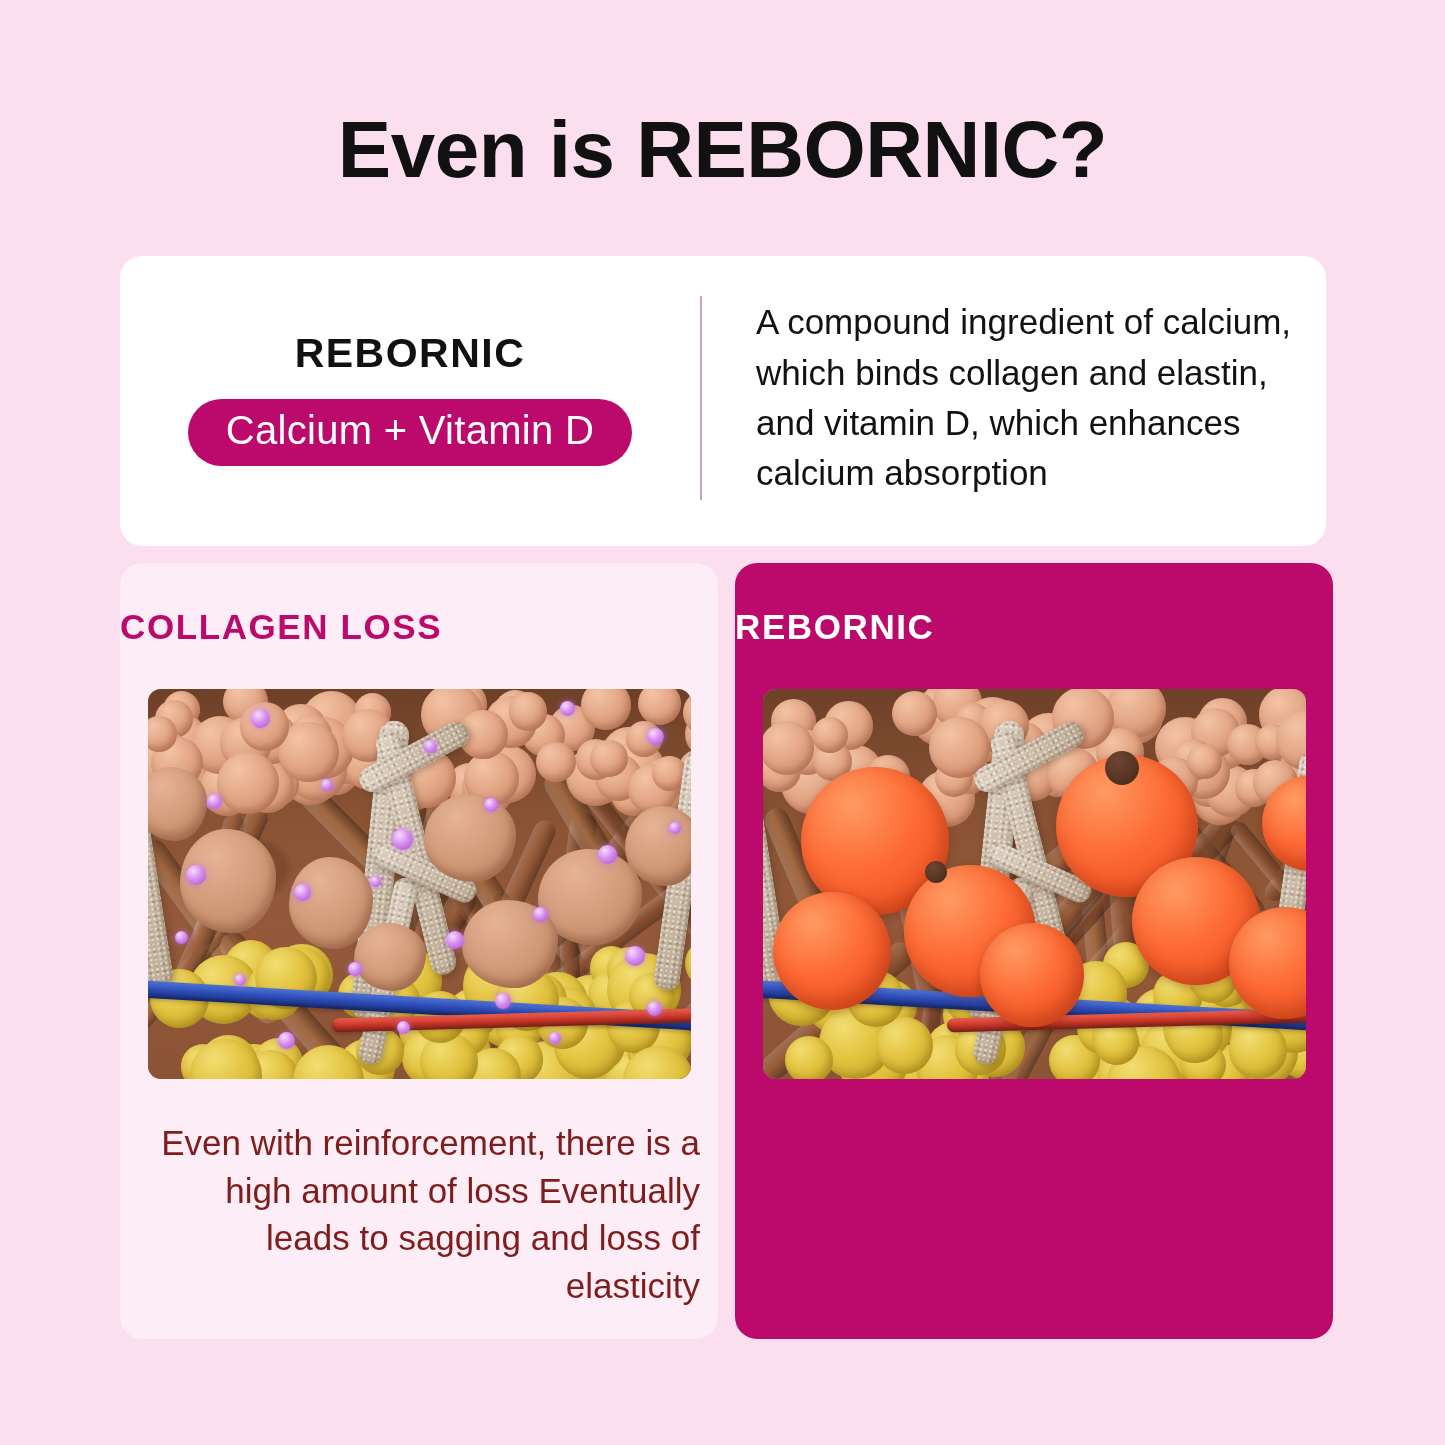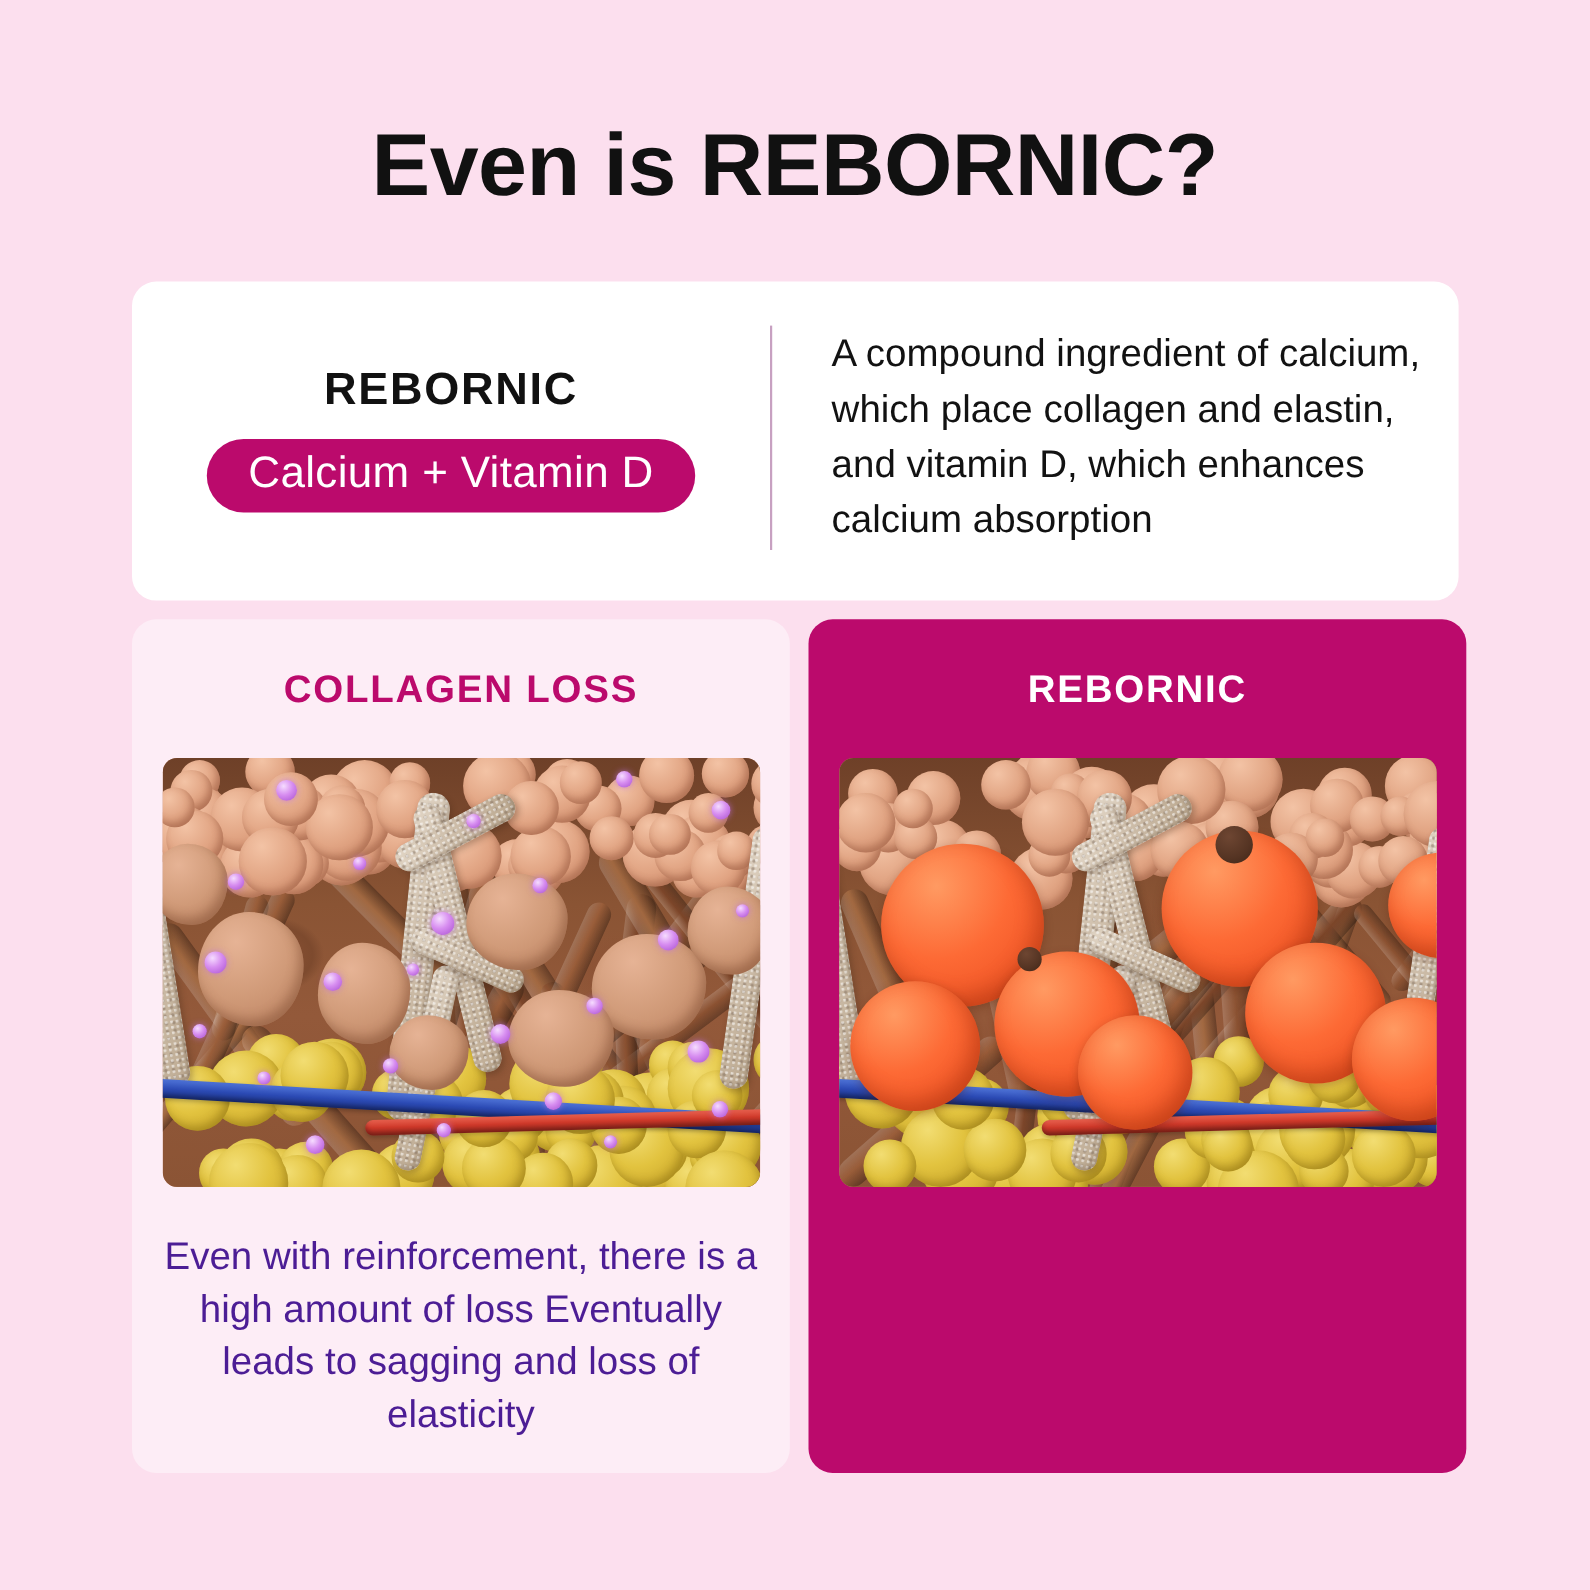--- a/index.html
+++ b/index.html
@@ -56,38 +56,38 @@
 
   
   .cmp-card {
     position:absolute; top:563px; width:598px; height:776px;
     border-radius:22px; overflow:hidden;
   }
   .cmp-card.left  { left:120px;  background:#FDEDF6; }
   .cmp-card.right { left:735px;  background:#BB0A6C; }
 
   .cmp-heading {
-    text-align:center; font-size:35px; font-weight:bold;
+    text-align:left; font-size:35px; font-weight:bold;
     letter-spacing:1.6px; margin-top:44px;
   }
   .cmp-card.left  .cmp-heading { color:#BB0A6C; }
   .cmp-card.right .cmp-heading { color:#FFFFFF; }
 
   .cmp-figure {
     position:relative; margin:42px auto 0 auto;
     width:543px; height:390px;
     border-radius:13px; overflow:hidden;
     background:#c98f6e;
   }
 
   .cmp-caption {
     text-align:center; font-size:35px; line-height:1.36;
     margin-top:40px; padding:0 18px;
   }
-  .cmp-card.left  .cmp-caption { color:#4c1d95; }
+  .cmp-card.left  .cmp-caption { color:#7f1d1d;text-align:right; }
   .cmp-card.right .cmp-caption { color:#FFFFFF; }
 
   
   .layer { position:absolute; left:0; width:100%; }
 
   
   .derm {
     top:0; height:100%;
     background:
       radial-gradient(ellipse 70px 50px at 18% 46%, #8e5235 0%, #7d4a2e 55%, transparent 70%),
@@ -165,21 +165,21 @@
 
   <h1 class="page-title">Even is REBORNIC?</h1>
 
   <section class="def-card">
     <div class="def-left">
       <div class="brand-name">REBORNIC</div>
       <div class="brand-badge">Calcium + Vitamin D</div>
     </div>
     <div class="def-divider"></div>
     <div class="def-right">
-      <p class="def-text">A compound ingredient of calcium, which place collagen and elastin, and vitamin D, which enhances calcium absorption</p>
+      <p class="def-text">A compound ingredient of calcium, which binds collagen and elastin, and vitamin D, which enhances calcium absorption</p>
     </div>
   </section>
 
   <section class="cmp-card left">
     <div class="cmp-heading">COLLAGEN LOSS</div>
 
     <div class="cmp-figure">
       <div class="layer derm"></div>
       <div class="layer fibers" id="fibers-L">
           <div class="fiber" style="width: 25.6567px; height: 221.051px; left: 9.31199%; top: 33.9551%; transform: rotate(-35.8099deg); background: linear-gradient(90deg, rgba(255, 255, 255, 0.18), rgb(163, 106, 66) 45%, rgba(0, 0, 0, 0.3));"></div>

